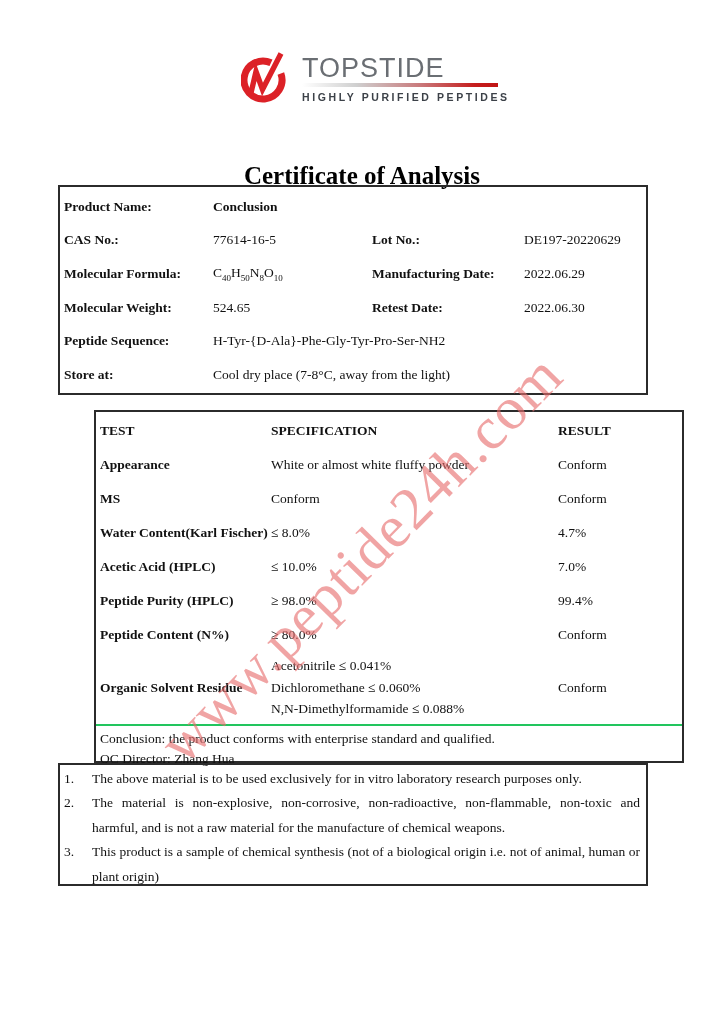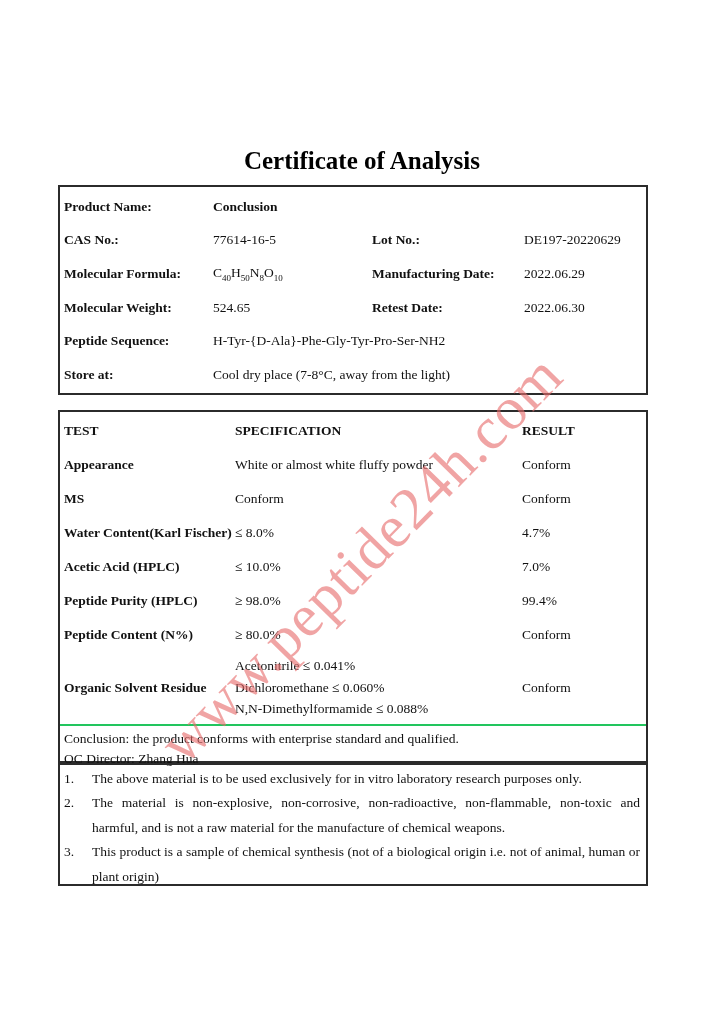--- a/index.html
+++ b/index.html
@@ -22,39 +22,39 @@
     height:4px; width:196px; margin:2px 0 4px;
     background:linear-gradient(90deg, rgba(220,220,220,0.0) 0%, #cfcfcf 28%, #c97a7c 60%, #c51d1d 88%, #c01414 100%);
   }
   .brand-tagline {
     font-family:"Liberation Sans","DejaVu Sans",sans-serif;
     font-size:10.5px; font-weight:bold; letter-spacing:2.6px; color:#3c4148; white-space:nowrap;
   }
 
   
   .doc-title {
-    position:absolute; top:147px; left:0; width:100%; text-align:center;
+    position:absolute; top:162px; left:0; width:100%; text-align:center;
     font-size:25px; font-weight:bold; color:#000;
   }
 
   
   .box { position:absolute; left:58px; width:590px; border:2px solid #2b2b2b; font-size:13.5px; }
 
   
   #info-box { top:185px; height:210px; padding-top:3px; }
   .info-row { display:flex; height:33.6px; align-items:center; padding-left:4px; }
   .info-label  { width:149px; font-weight:bold; flex:0 0 auto; }
   .info-value  { width:159px; flex:0 0 auto; }
   .info-value.wide { width:auto; flex:1 1 auto; }
   .info-label2 { width:152px; font-weight:bold; flex:0 0 auto; }
   .info-value2 { flex:1 1 auto; }
   sub { font-size:9px; }
 
   
-  #tests-box { top:410px; height:353px; padding-top:2px; }
+  #tests-box { top:410px; height:353px; padding-top:2px;margin-left:36px; }
   .t-row { display:flex; height:34px; align-items:center; padding-left:4px; }
   .t-test   { width:171px; flex:0 0 auto; font-weight:bold; }
   .t-spec   { width:287px; flex:0 0 auto; }
   .t-result { flex:1 1 auto; }
   .t-head .t-spec, .t-head .t-result { font-weight:bold; }
   .t-row.organic { height:71px; }
   .t-row.organic .t-spec div { line-height:21.5px; }
   .conclusion-block {
     border-top:2px solid #22c55e; margin-top:1px;
     padding:3px 0 0 4px; line-height:19.6px;
@@ -73,20 +73,31 @@
     font-size:60px; letter-spacing:1px; white-space:nowrap;
     color:#e86e6e; opacity:0.62; z-index:5; pointer-events:none;
     font-family:"Liberation Serif","DejaVu Serif",serif;
   }
 </style>
 </head>
 <body>
 
 <div class="page">
 
+  <div class="brand">
+    <svg class="brand-logo" viewBox="0 0 46 54" aria-hidden="true">
+      <path d="M 30 12.8 A 19 19 0 1 0 39.85 23.5" fill="none" stroke="#dc2127" stroke-width="7" stroke-linecap="butt"></path>
+      <path d="M 9.5 45 L 15 21.5 L 21.5 39.5 L 40 3.5" fill="none" stroke="#dc2127" stroke-width="5.4" stroke-linejoin="miter" stroke-linecap="butt"></path>
+    </svg>
+    <div class="brand-text">
+      <div class="brand-name">TOPSTIDE</div>
+      <div class="brand-line"></div>
+      <div class="brand-tagline">HIGHLY PURIFIED PEPTIDES</div>
+    </div>
+  </div>
 
   <div class="doc-title">Certificate of Analysis</div>
 
   <div class="box" id="info-box">
     <div class="info-row">
       <div class="info-label">Product Name:</div>
       <div class="info-value wide" style="font-weight:bold;">Conclusion</div>
     </div>
     <div class="info-row">
       <div class="info-label">CAS No.:</div>

